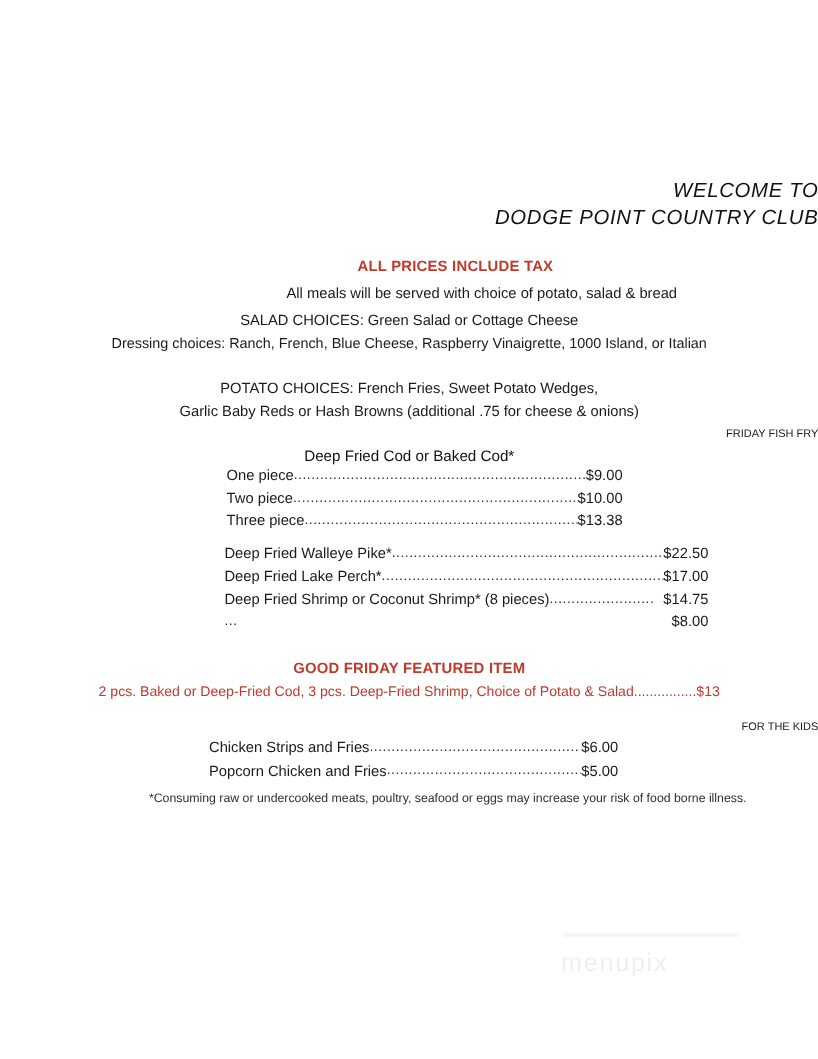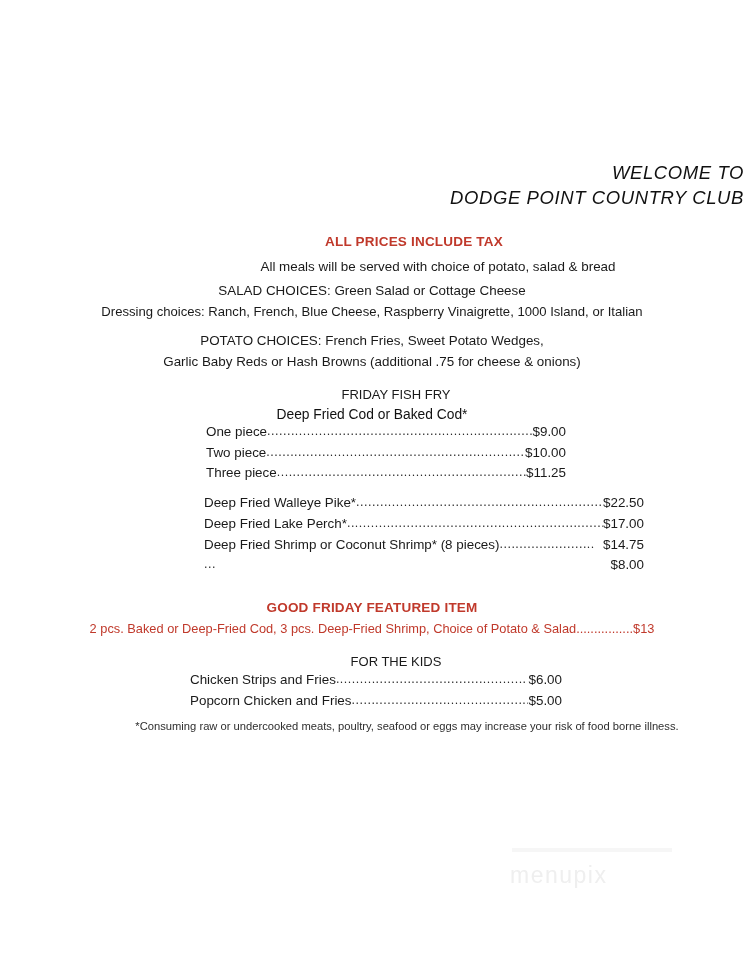--- a/index.html
+++ b/index.html
@@ -65,22 +65,22 @@
     font-size: 13.4px;
     line-height: 21px;
     color: #1a1a1a;
     white-space: nowrap;
   }
   .line.small {
     font-size: 13.1px;
   }
 
   .section-heading {
-    font-size: 13px;
-    text-align: center;
+    font-size: 10px;
+    text-align: right;
     color: #1a1a1a;
     line-height: 20px;
     white-space: nowrap;
     padding-left: 48px;
   }
   .section-sub {
     font-size: 13.8px;
     text-align: center;
     color: #111111;
     line-height: 20px;
@@ -170,21 +170,21 @@
   <div class="block" style="top:234px;padding-left:42px;">
     <div class="red-heading">ALL PRICES INCLUDE TAX</div>
     <div class="line" style="margin-top:7px;margin-left:48px;">All meals will be served with choice of potato, salad &amp; bread</div>
   </div>
 
   <div class="block" style="top:280px;">
     <div class="line">SALAD CHOICES: Green Salad or Cottage Cheese</div>
     <div class="line small">Dressing choices: Ranch, French, Blue Cheese, Raspberry Vinaigrette, 1000 Island, or Italian</div>
   </div>
 
-  <div class="block" style="top:330px;">
+  <div class="block" style="top:342px;">
     <div class="line">POTATO CHOICES: French Fries, Sweet Potato Wedges,</div>
     <div class="line">Garlic Baby Reds or Hash Browns (additional .75 for cheese &amp; onions)</div>
   </div>
 
   <div class="block" style="top:385px;">
     <div class="section-heading">FRIDAY FISH FRY</div>
     <div class="section-sub">Deep Fried Cod or Baked Cod*</div>
   </div>
 
   <div class="items items-fishfry">
@@ -194,21 +194,21 @@
       <span class="item-price">$9.00</span>
     </div>
     <div class="item-row">
       <span class="item-name">Two piece</span>
       <span class="item-dots">..........................................................................</span>
       <span class="item-price">$10.00</span>
     </div>
     <div class="item-row">
       <span class="item-name">Three piece</span>
       <span class="item-dots">......................................................................</span>
-      <span class="item-price">$11.25</span>
+      <span class="item-price">$13.38</span>
     </div>
   </div>
 
   <div class="items items-seafood">
     <div class="item-row">
       <span class="item-name">Deep Fried Walleye Pike*</span>
       <span class="item-dots">................................................................</span>
       <span class="item-price">$22.50</span>
     </div>
     <div class="item-row">

